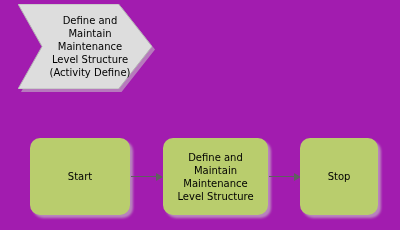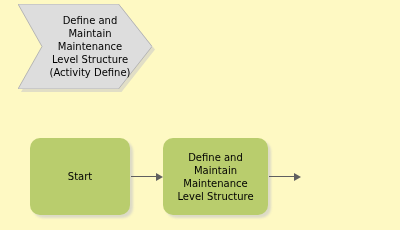--- a/index.html
+++ b/index.html
@@ -8,21 +8,21 @@
     padding: 0;
     background: #FFFFFF;
   }
   body {
     font-family: "DejaVu Sans", sans-serif;
   }
   #canvas {
     position: relative;
     width: 400px;
     height: 230px;
-    background: #fef9c3;
+    background: #a21caf;
     overflow: hidden;
   }
 
   
   .banner-wrap {
     position: absolute;
     left: 18px;
     top: 4px;
     width: 134px;
     height: 88px;
@@ -171,14 +171,20 @@
 Maintenance
 Level Structure</div>
     </div>
   </div>
 
   <div class="arrow" style="left:269px; top:176px; width:32px; height:1px;">
     <div class="arrow-line" style="width:26px;"></div>
     <div class="arrow-head" style="left:25px;"></div>
   </div>
 
+  <div class="node" style="left:300px; top:138px; width:78px; height:77px;">
+    <div class="node-shadow"></div>
+    <div class="node-body">
+      <div class="node-label">Stop</div>
+    </div>
+  </div>
 
 </div>
 
 </body></html>

